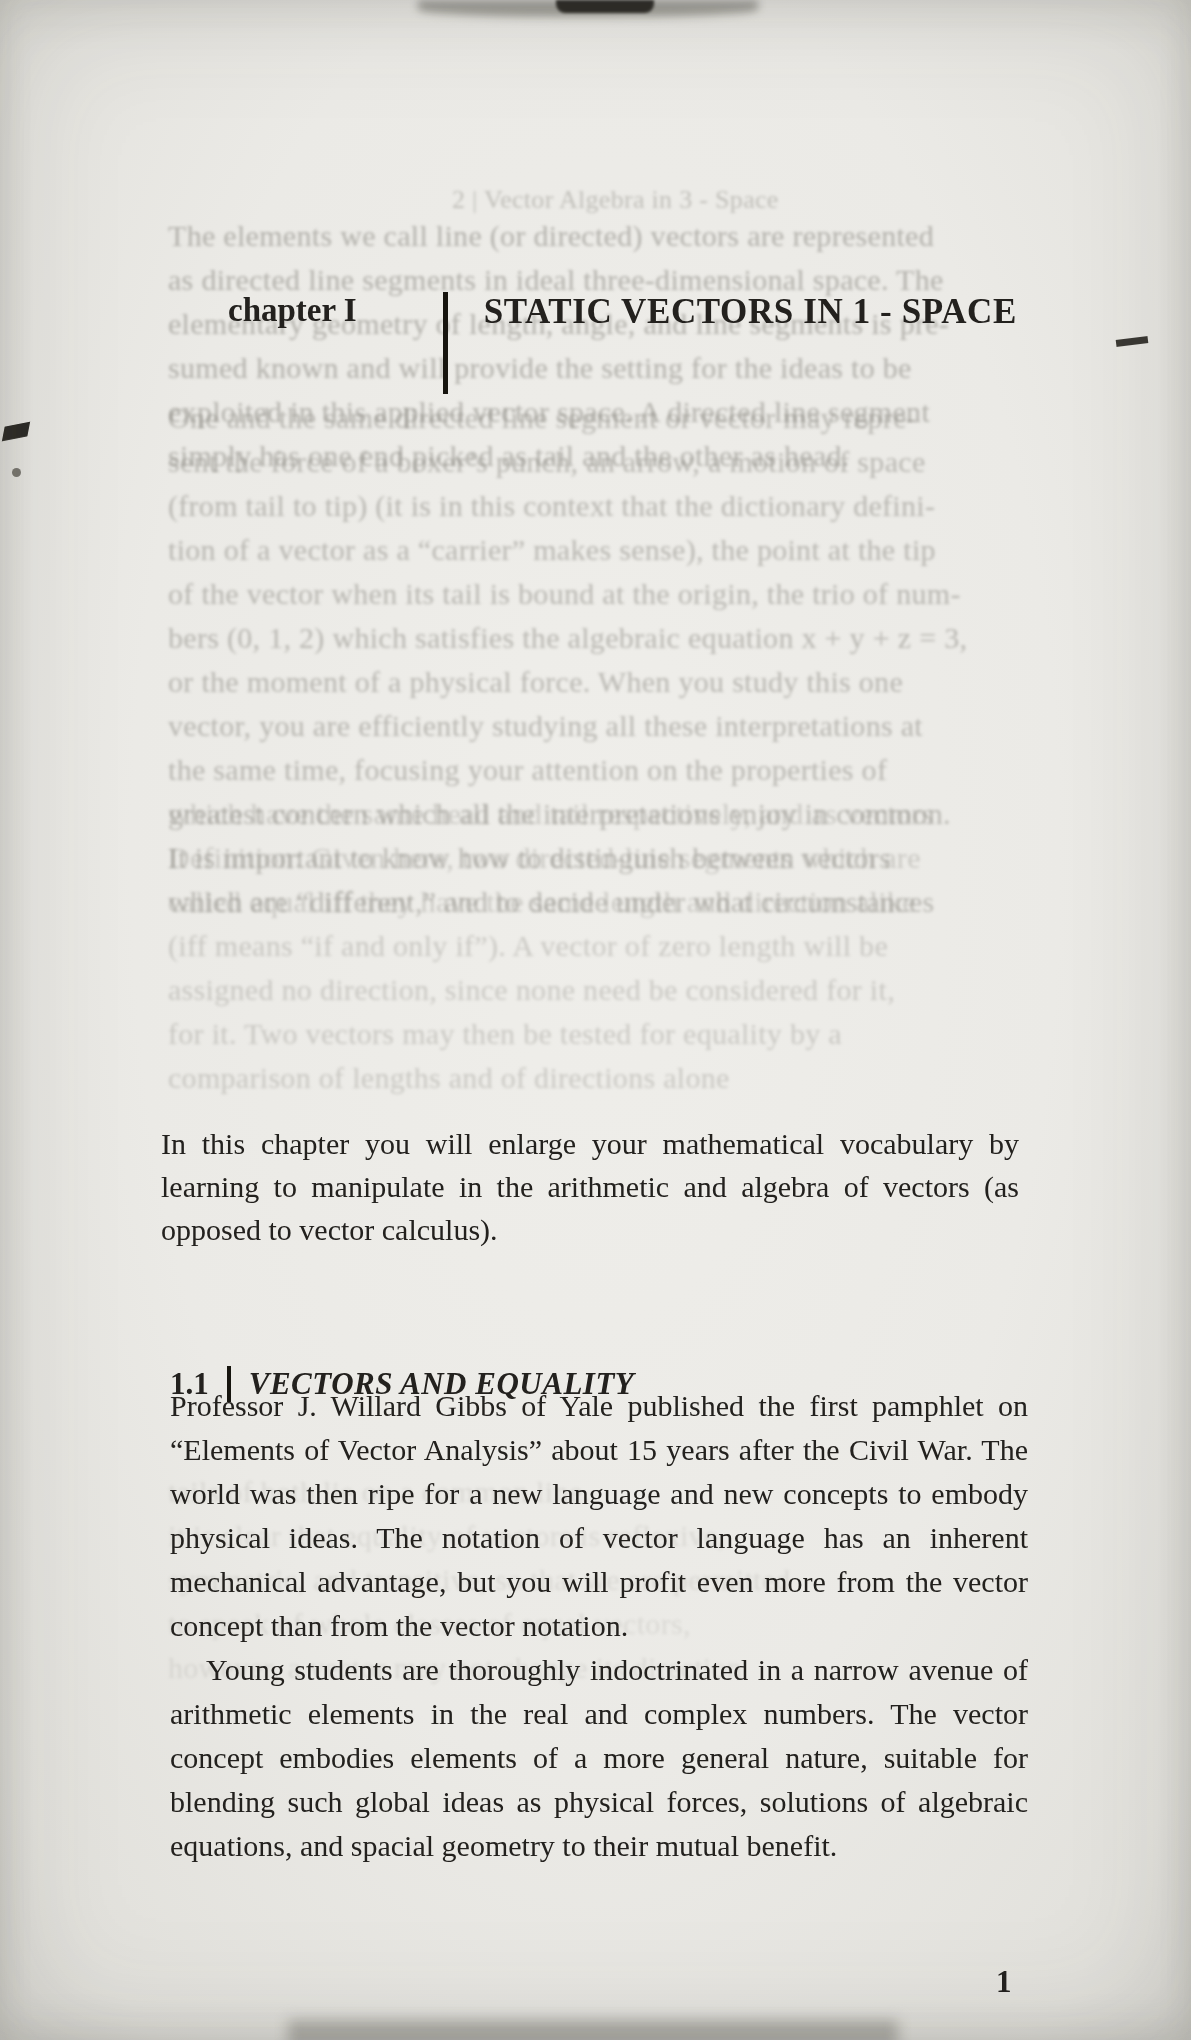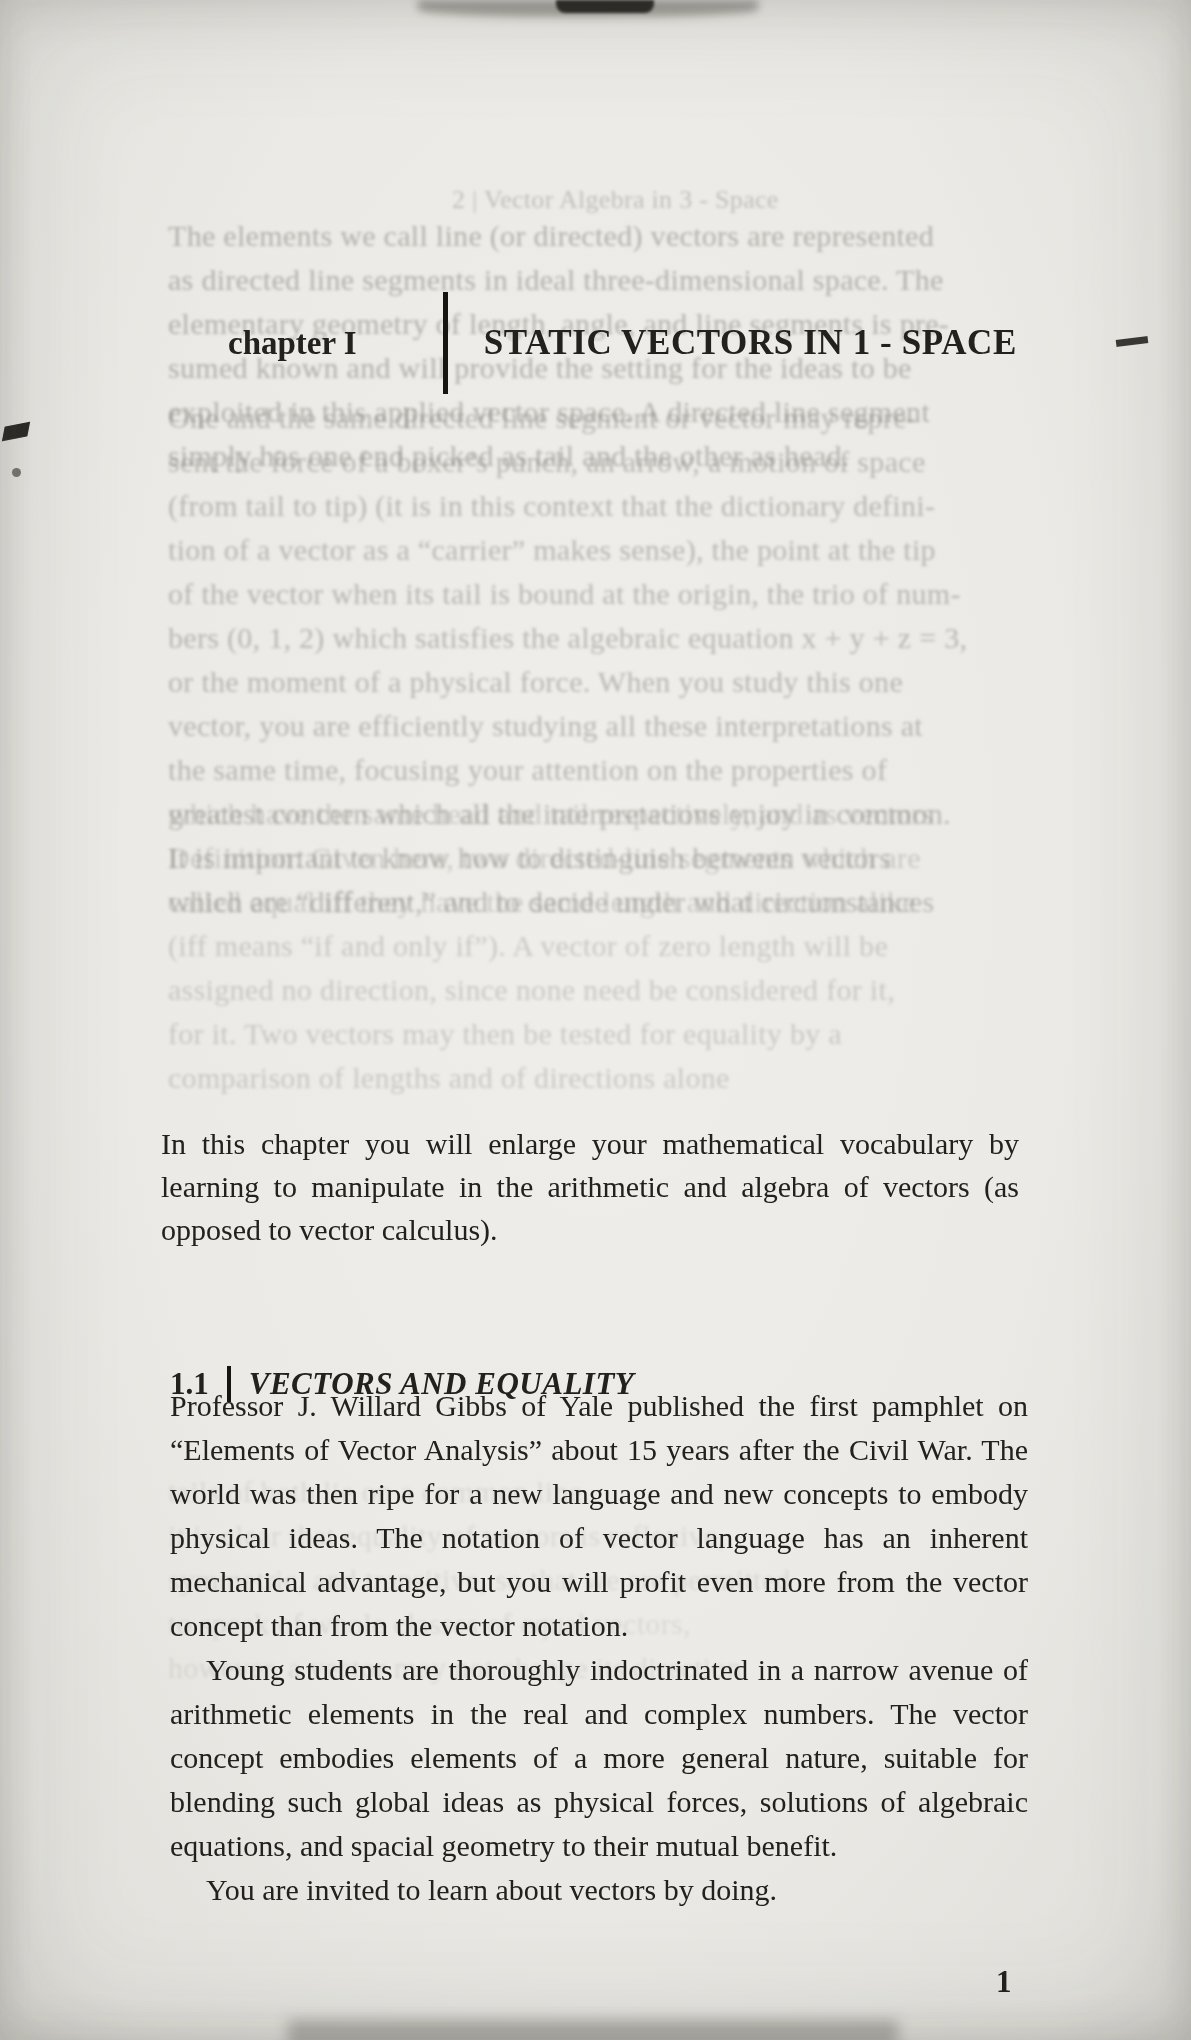--- a/index.html
+++ b/index.html
@@ -97,21 +97,20 @@
   .ghost-block-1 { top: 214px; opacity: .55; }
   .ghost-block-2 { top: 396px; opacity: .50; }
   .ghost-block-3 { top: 792px; opacity: .34; filter: blur(1.6px); }
   .ghost-block-4 { top: 1470px; opacity: .17; filter: blur(1.8px); }
 
   
   .chapter-header {
     position: absolute;
     top: 292px; left: 228px; right: 140px;
     display: flex;
-    align-items: center;
     z-index: 3;
   }
   .chapter-label {
     font-size: 33px;
     font-weight: bold;
     white-space: nowrap;
   }
   .vbar {
     width: 5px; height: 102px;
     background: #17150f;
@@ -242,18 +241,17 @@
 
   <div class="section-heading">
     <span class="sec-num">1.1</span>
     <span class="sec-bar"></span>
     <span class="sec-title">VECTORS AND EQUALITY</span>
   </div>
 
   <div class="body-text">
     <p>Professor J. Willard Gibbs of Yale published the first pamphlet on “Elements of Vector Analysis” about 15 years after the Civil War.  The world was then ripe for a new language and new concepts to embody physical ideas.  The notation of vector language has an inherent mechanical advantage, but you will profit even more from the vector concept than from the vector notation.</p>
     <p class="indent">Young students are thoroughly indoctrinated in a narrow avenue of arithmetic elements in the real and complex numbers. The vector concept embodies elements of a more general nature, suitable for blending such global ideas as physical forces, solutions of algebraic equations, and spacial geometry to their mutual benefit.</p>
-    <p class="indent">You are invited to learn about vectors by doing.</p>
   </div>
 
   <div class="page-number">1</div>
 
 </div>
 
 </body></html>

